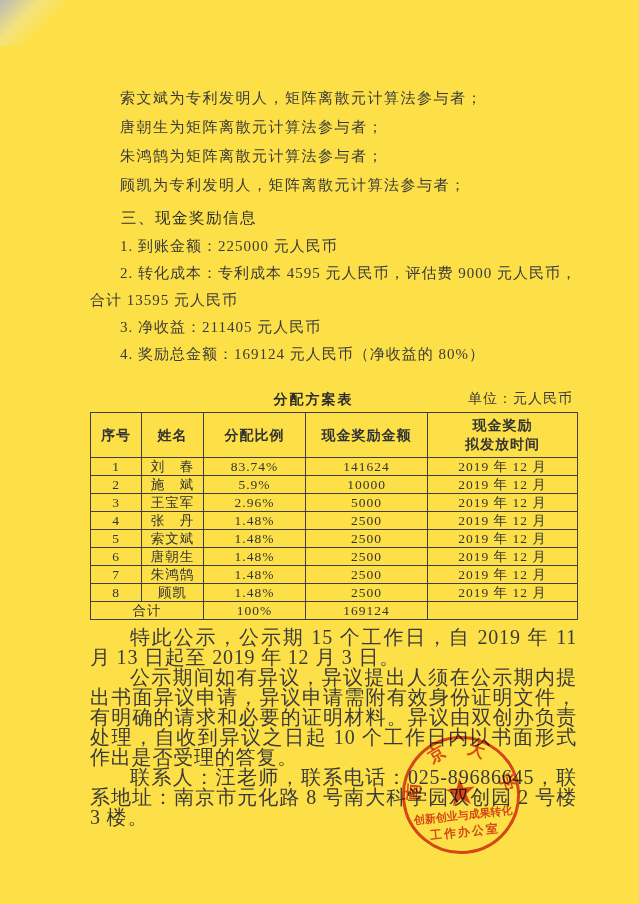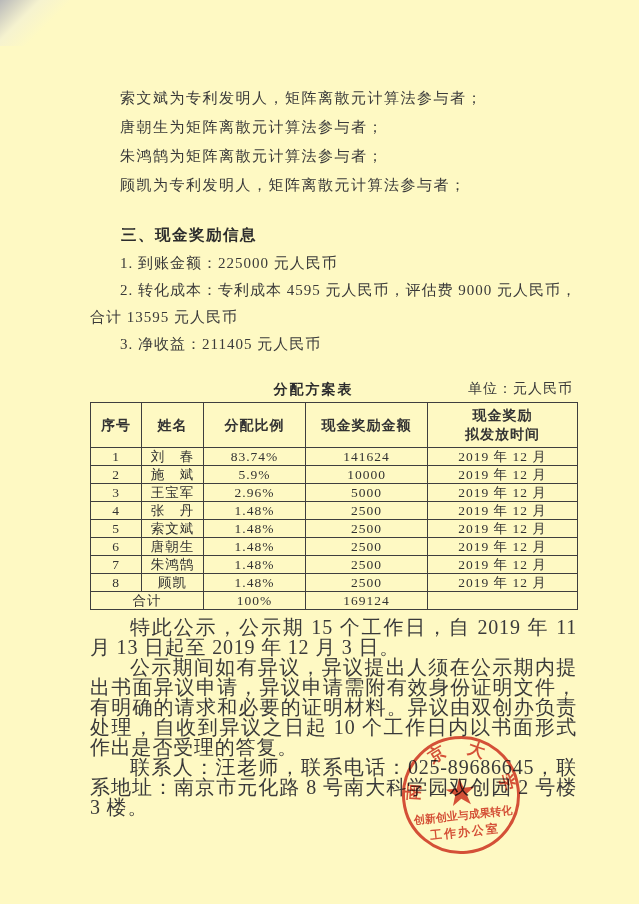--- a/index.html
+++ b/index.html
@@ -1,41 +1,41 @@
 <!DOCTYPE html>
 <html><head>
 <meta charset="utf-8">
 <style>
   html,body{margin:0;padding:0;background:#e9e9e9;}
   .page{
     position:relative;
     width:639px;height:904px;
     margin:0 auto;
-    background:#fef9c3;
+    background:#fde047;
     overflow:hidden;
     font-family:"Liberation Serif","DejaVu Serif",serif;
     color:#3a3a3a;
   }
   .scan-corner{
     position:absolute;left:0;top:0;width:70px;height:46px;
     background:linear-gradient(135deg,#b9b9b9 0%, rgba(230,230,230,.35) 35%, rgba(255,255,255,0) 62%);
     pointer-events:none;
   }
   .content{
     position:absolute;
     left:90px;top:84px;
     width:487px;
   }
   .intro-line{
     margin:0;font-size:15px;line-height:29px;
     letter-spacing:1.5px;text-indent:2em;
   }
   .heading{
-    margin:20px 0 0 0;font-size:15.5px;line-height:30px;
-    letter-spacing:1.5px;text-indent:2em;font-weight:bold;color:#2c2c2c;
+    margin:3px 0 0 0;font-size:15.5px;line-height:30px;
+    letter-spacing:1.5px;text-indent:2em;font-weight:normal;color:#2c2c2c;
     font-family:"Liberation Sans","DejaVu Sans",sans-serif;
   }
   .item{
     margin:0;font-size:15px;line-height:27px;
     letter-spacing:1px;text-indent:2em;
   }
   .caption-row{
     position:relative;margin-top:20px;height:22px;
     font-size:14px;line-height:22px;letter-spacing:1px;
     text-align:center;
@@ -127,20 +127,21 @@
     <p class="intro-line">索文斌为专利发明人，矩阵离散元计算法参与者；</p>
     <p class="intro-line">唐朝生为矩阵离散元计算法参与者；</p>
     <p class="intro-line">朱鸿鹄为矩阵离散元计算法参与者；</p>
     <p class="intro-line">顾凯为专利发明人，矩阵离散元计算法参与者；</p>
 
     <p class="heading">三、现金奖励信息</p>
 
     <p class="item">1. 到账金额：225000 元人民币</p>
     <p class="item">2. 转化成本：专利成本 4595 元人民币，评估费 9000 元人民币，合计 13595 元人民币</p>
     <p class="item">3. 净收益：211405 元人民币</p>
+    <p class="item">4. 奖励总金额：169124 元人民币（净收益的 80%）</p>
 
     <div class="caption-row">
       <span class="tbl-title">分配方案表</span>
       <span class="unit-label">单位：元人民币</span>
     </div>
 
     <table class="alloc">
       <colgroup>
         <col class="c-no">
           <col class="c-name">

